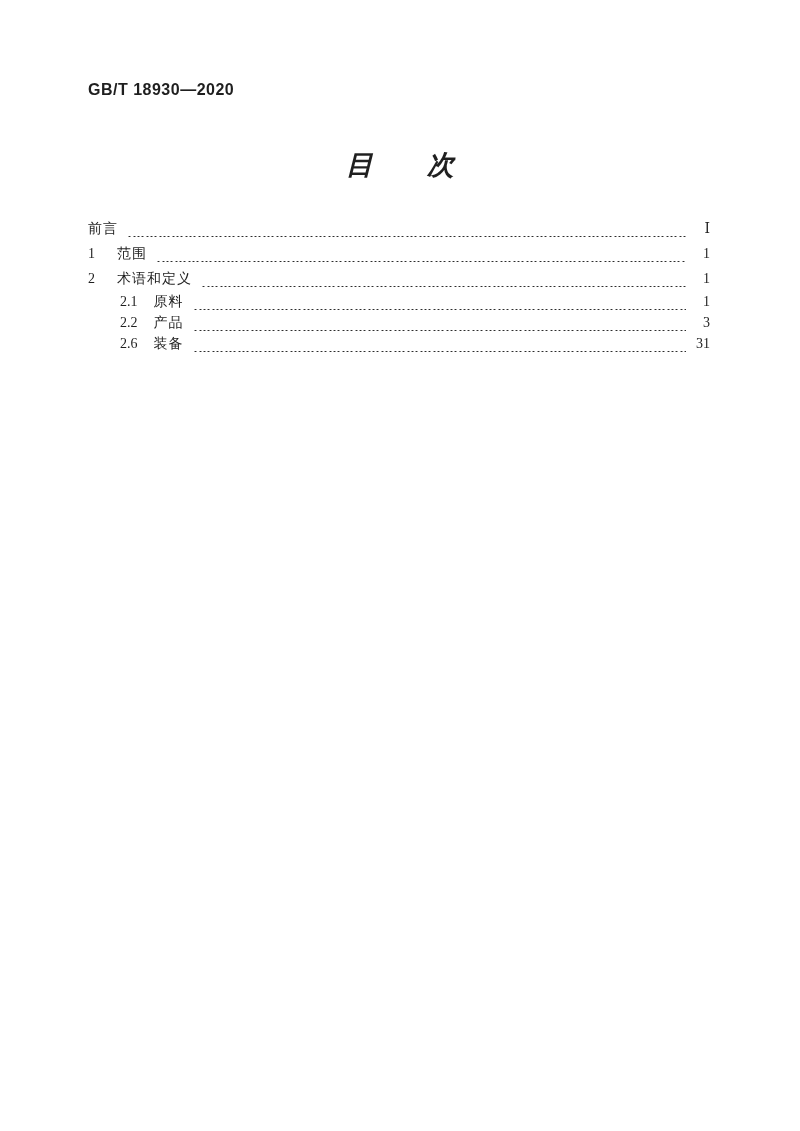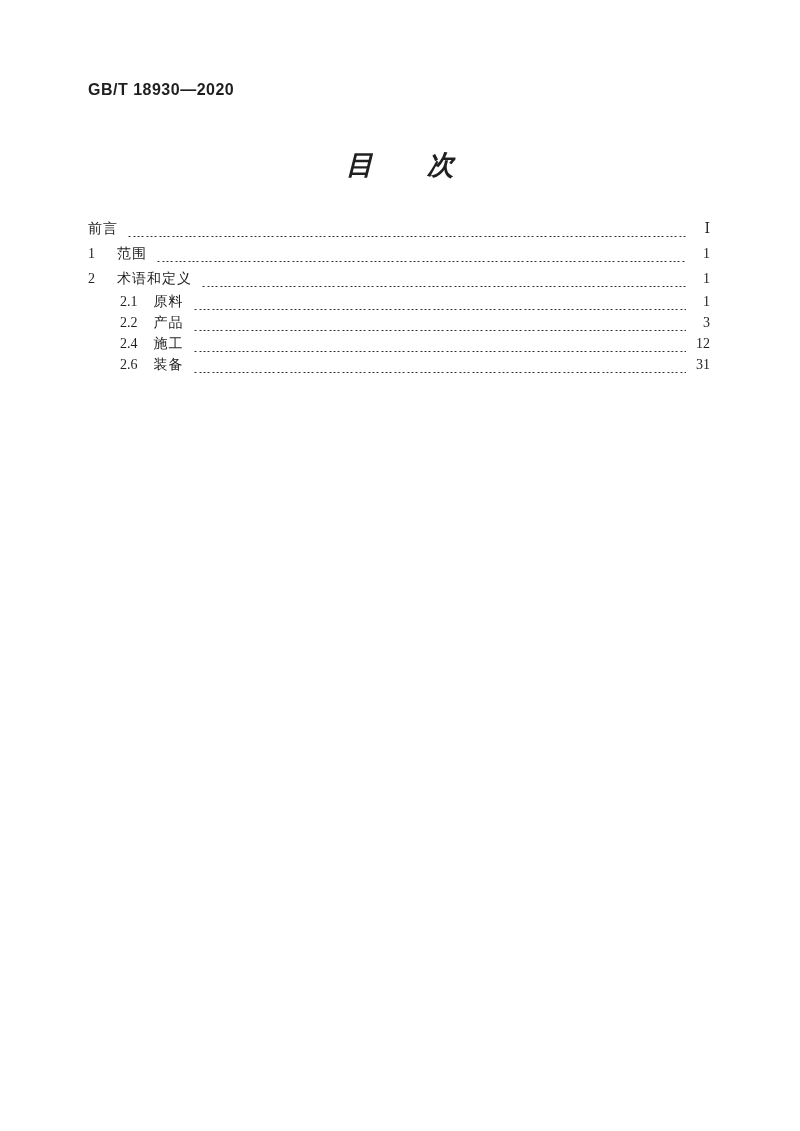--- a/index.html
+++ b/index.html
@@ -110,25 +110,19 @@
     <span class="leader"></span>
     <span class="page">1</span>
   </div>
       <div class="toc-row sub">
     <span class="num">2.2</span>
     <span class="label">产品</span>
     <span class="leader"></span>
     <span class="page">3</span>
   </div>
       <div class="toc-row sub">
-    <span class="num">2.4</span>
-    <span class="label">施工</span>
-    <span class="leader"></span>
-    <span class="page">12</span>
-  </div>
-      <div class="toc-row sub">
     <span class="num">2.6</span>
     <span class="label">装备</span>
     <span class="leader"></span>
     <span class="page">31</span>
   </div>
     </div>
 </div>
 
 </body></html>

